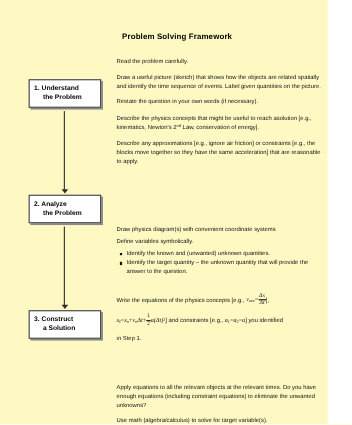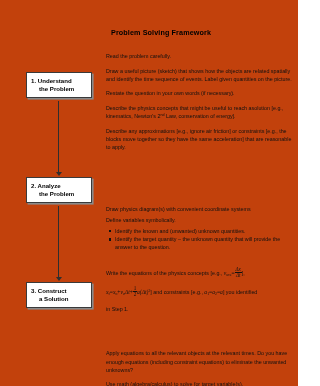--- a/index.html
+++ b/index.html
@@ -12,21 +12,21 @@
     height: 386px;
     position: relative;
     font-family: "Liberation Sans", sans-serif;
     color: #1a1a1a;
     overflow: hidden;
   }
 
   .page {
     position: absolute;
     inset: 0;
-    background: #c2410c;
+    background: #fef9c3;
   }
 
   
   .doc-title {
     position: absolute;
     left: 0;
     right: 0;
     top: 28px;
     text-align: center;
     font-size: 7.2px;

